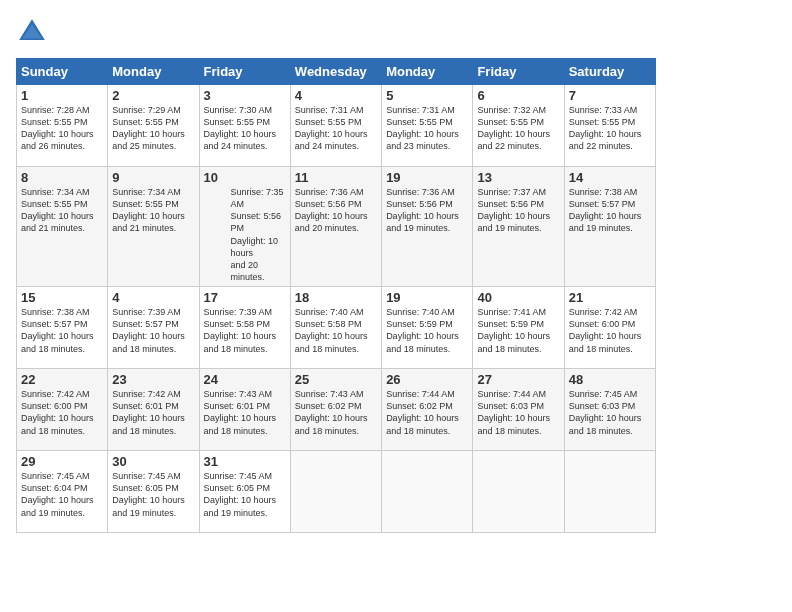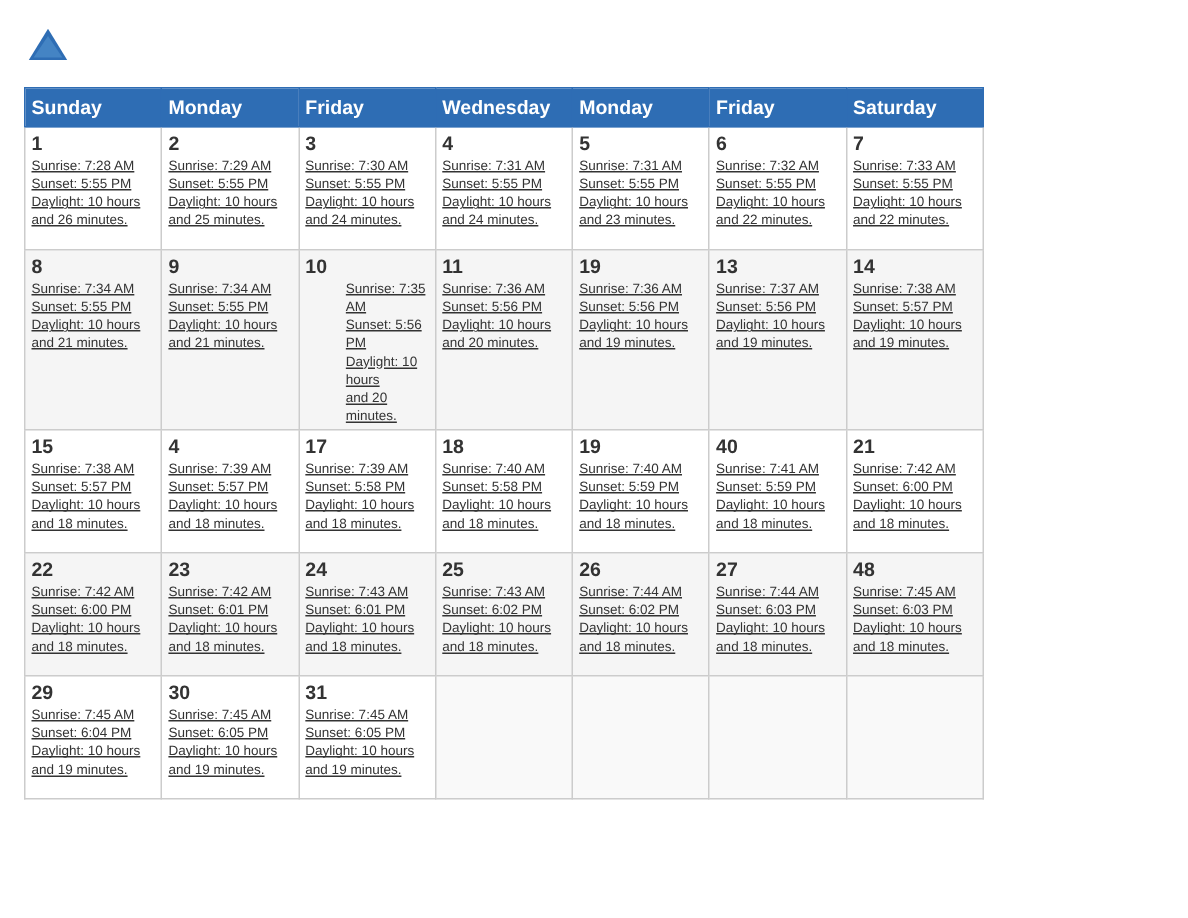--- a/index.html
+++ b/index.html
@@ -86,21 +86,20 @@
     .day-num {
       font-size: 13px;
       font-weight: bold;
       display: block;
       margin-bottom: 1px;
     }
     .day-info {
       font-size: 9px;
       line-height: 1.35;
       color: #333;
-      text-decoration: underline;
     }
     .empty-cell {
       background: #f9f9f9 !important;
     }
   </style>
 </head>
 <body>
 
 <div class="container">
   <div class="header-row">

